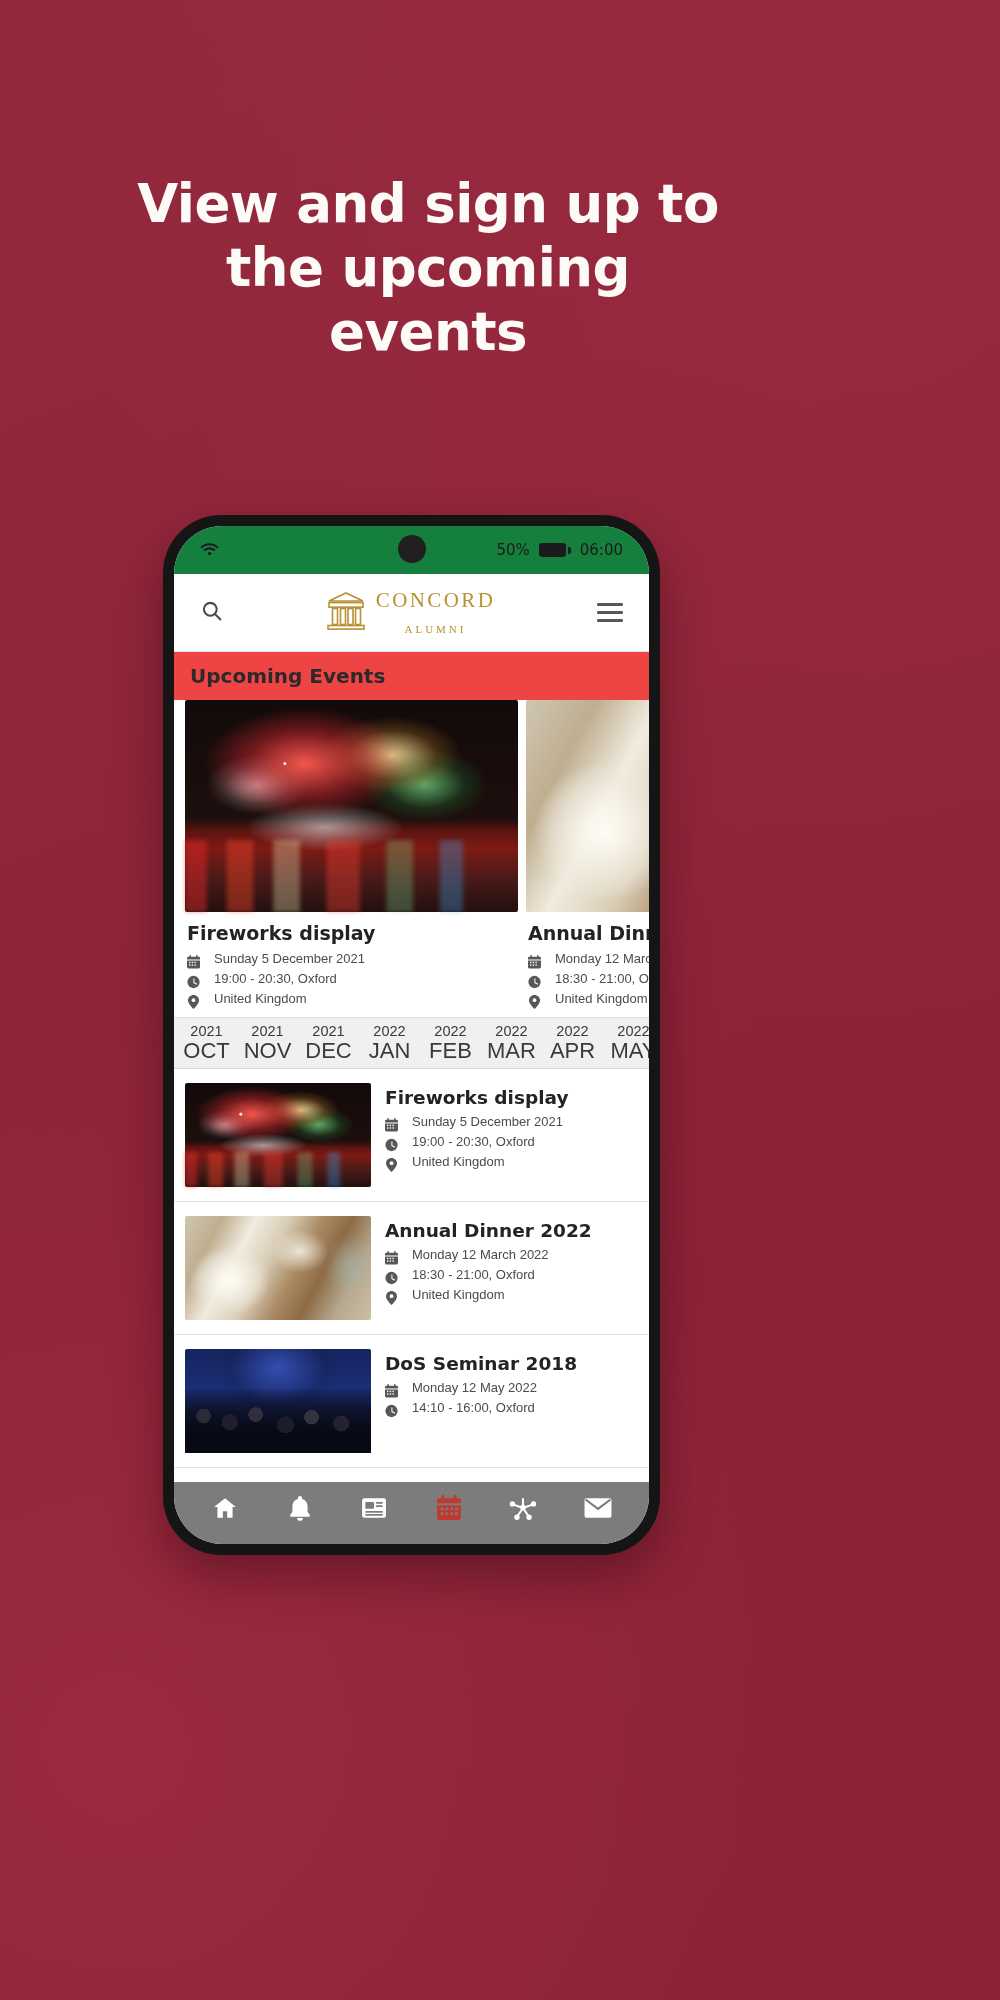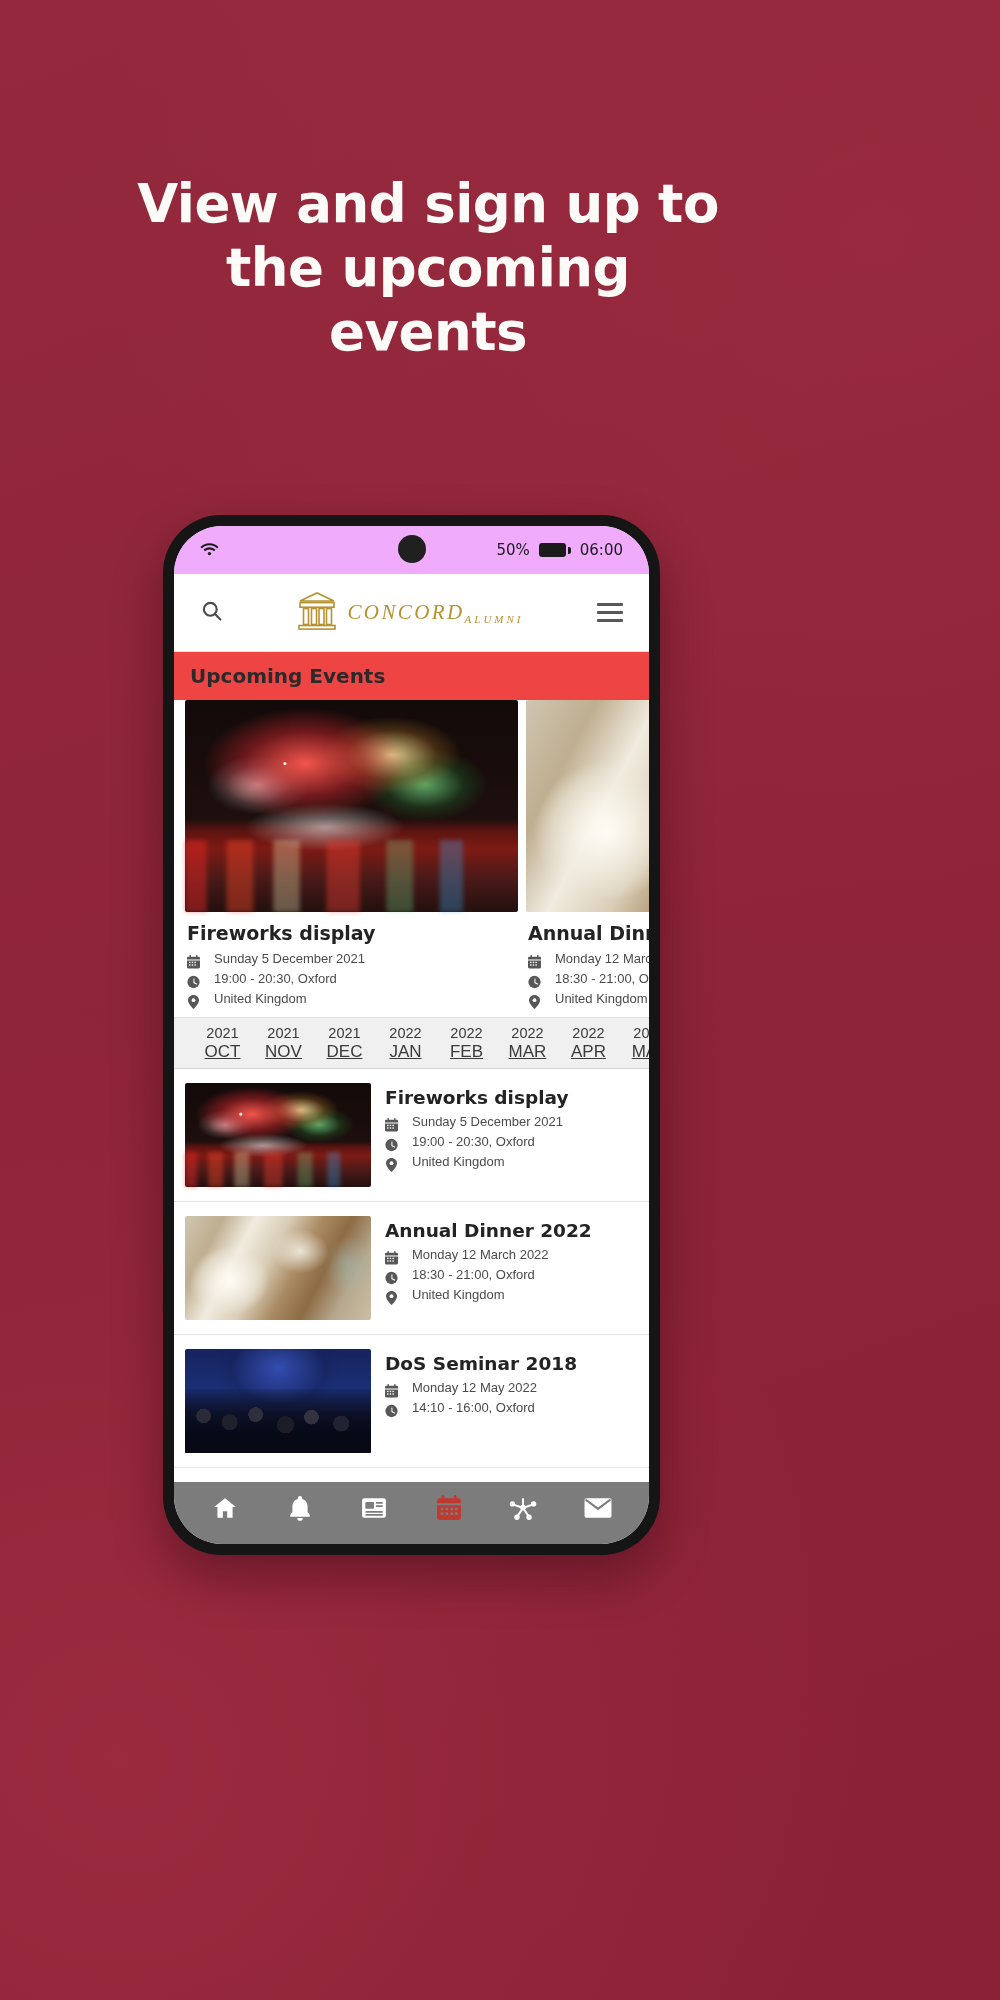--- a/index.html
+++ b/index.html
@@ -64,21 +64,21 @@
   }
 
   
   .statusbar {
     position: relative;
     height: 48px;
     flex: 0 0 48px;
     display: flex;
     align-items: center;
     padding: 0 26px;
-    background: #f0abfc;
+    background: #15803d;
     color: #1b1b1b;
     font-size: 15px;
     font-family: "DejaVu Sans", sans-serif;
     gap: 18px;
   }
   .sb-left { display: flex; align-items: center; }
   .sb-spacer { flex: 1; }
   .sb-right { display: flex; align-items: center; gap: 9px; }
   .battery {
     display: inline-flex; align-items: center;
@@ -103,21 +103,21 @@
   .appbar {
     flex: 0 0 78px;
     display: flex;
     align-items: center;
     justify-content: space-between;
     padding: 0 26px;
     background: #fff;
     border-bottom: 1px solid #e3e3e3;
   }
   .logo-wrap { display: flex; align-items: center; gap: 10px; }
-  .logo-text { display: flex; flex-direction: row; align-items: center; line-height: 1; font-style: italic; }
+  .logo-text { display: flex; flex-direction: column; align-items: center; line-height: 1; }
   .logo-main {
     font-family: "Liberation Serif", serif;
     font-size: 21px;
     letter-spacing: 2.4px;
     color: #b79232;
   }
   .logo-sub {
     font-family: "Liberation Serif", serif;
     font-size: 11px;
     letter-spacing: 3px;
@@ -168,33 +168,33 @@
   .meta .gi { width: 13px; height: 14px; flex: 0 0 13px; display:inline-block; }
 
   
   .months {
     flex: 0 0 52px;
     display: flex;
     background: #f0f0f0;
     border-top: 1px solid #e1e1e1;
     border-bottom: 1px solid #d8d8d8;
     overflow: hidden;
-    padding-left: 18px;
+    padding-left: 2px;
   }
   .month {
     flex: 0 0 61px;
     display: flex;
     flex-direction: column;
     align-items: center;
     justify-content: center;
     color: #3a3a3a;
     line-height: 1.12;
   }
   .month .y { font-size: 14.5px; }
-  .month .m { font-size: 17px; text-decoration: underline; }
+  .month .m { font-size: 22px; }
 
   
   .evlist { flex: 1 1 auto; background: #fff; overflow: hidden; }
   .evrow {
     display: flex;
     gap: 14px;
     padding: 14px 16px 14px 11px;
     border-bottom: 1px solid #e4e4e4;
     align-items: flex-start;
   }

